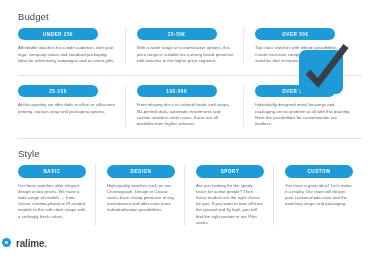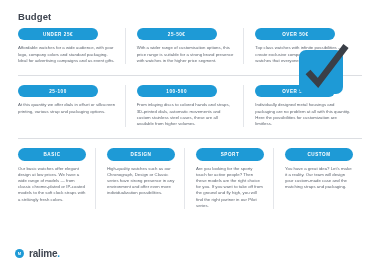--- a/index.html
+++ b/index.html
@@ -22,21 +22,21 @@
     padding: 0;
   }
 
   
   .section {
     padding: 0 18px 0 18px;
     position: relative;
   }
   .section-title {
     font-size: 9.5px;
-    font-weight: bold;
+    font-weight: normal;
     color: #3f4550;
     letter-spacing: 0.1px;
     margin: 0 0 6px 0;
     line-height: 11px;
   }
   .divider {
     height: 1px;
     background: #dcdee2;
     margin: 0 18px;
   }
@@ -117,22 +117,22 @@
   }
 
   
   .footer {
     position: absolute;
     left: 0;
     bottom: 0;
     width: 380px;
     height: 30px;
     display: flex;
-    align-items: center;
-    padding-left: 15px;
+    align-items: flex-start;
+    padding-left: 2px;
     box-sizing: border-box;
   }
   .footer-mark {
     width: 9px;
     height: 9px;
     border-radius: 50%;
     background: #1e9ad6;
     display: flex;
     align-items: center;
     justify-content: center;
@@ -189,20 +189,21 @@
       <div class="col">
         <span class="badge">OVER 500</span>
         <p class="body-text">Individually designed metal housings and packaging are no problem at all with this quantity. Here the possibilities for customization are limitless.</p>
       </div>
     </div>
   </div>
 
   <div class="divider"></div>
 
   <div class="section" id="style-section">
+    <h2 class="section-title">Style</h2>
     <div class="cols">
       <div class="col">
         <span class="badge">BASIC</span>
         <p class="body-text">Our basic watches offer elegant design at low prices. We have a wide range of models — from classic chrome-plated or IP-coated models to the soft clock straps with a strikingly fresh colors.</p>
       </div>
       <div class="col">
         <span class="badge">DESIGN</span>
         <p class="body-text">High-quality watches such as our Chronograph, Design or Classic series have strong presence in any environment and offer even more individualization possibilities.</p>
       </div>
       <div class="col">

